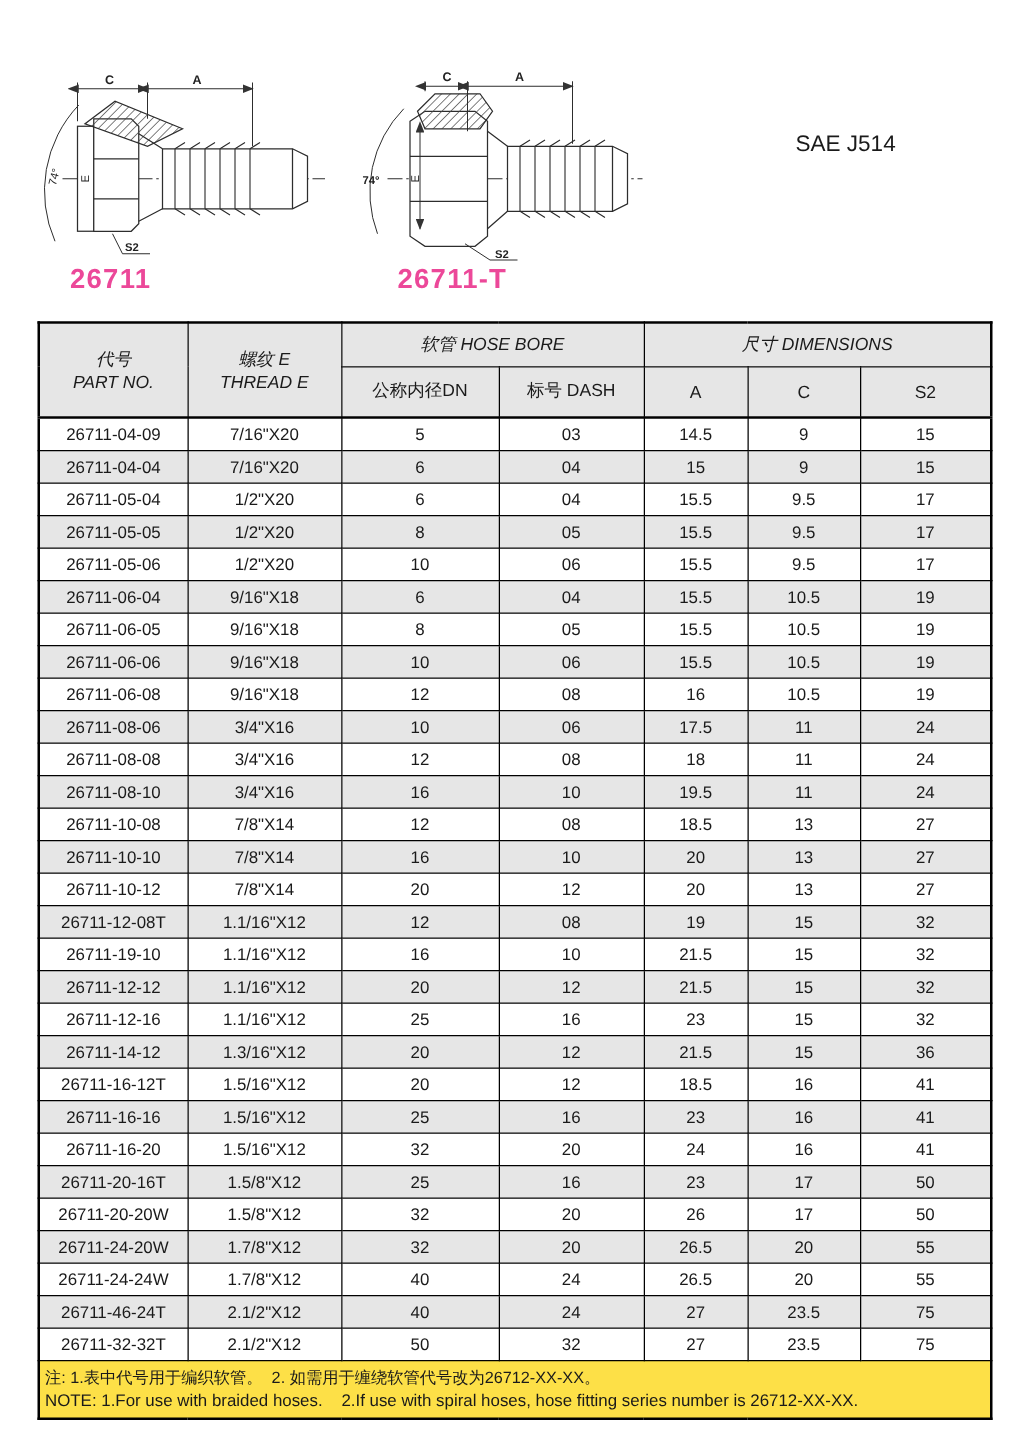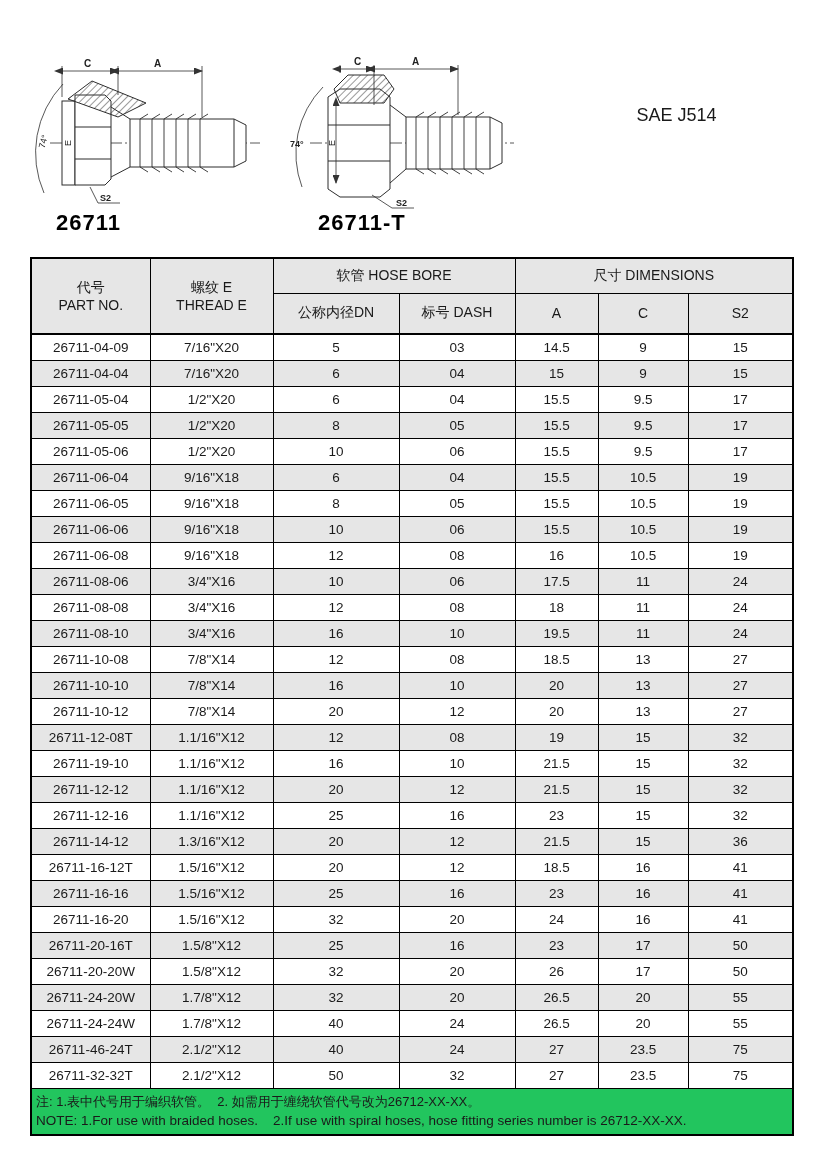--- a/index.html
+++ b/index.html
@@ -5,41 +5,41 @@
   * { margin:0; padding:0; box-sizing:border-box; }
   html,body { background:#ffffff; }
   body { font-family:"Liberation Sans", sans-serif; color:#1a1a1a; }
   .page { position:relative; width:825px; height:1149px; background:#fff; overflow:hidden; }
 
   
   .drawing { position:absolute; top:55px; }
   .drawing-a { left:34px; }
   .drawing-b { left:288px; }
   .drawing svg text { font-family:"Liberation Sans", sans-serif; fill:#222; }
-  .model-caption { position:absolute; top:210px; font-size:22px; font-weight:bold; letter-spacing:1px; color:#000000; }
+  .model-caption { position:absolute; top:210px; font-size:22px; font-weight:bold; letter-spacing:1px; color:#ec4899; }
   .caption-a { left:56px; }
   .caption-b { left:318px; }
 
   
   .title-block { position:absolute; left:528px; top:102px; width:297px; text-align:center; line-height:27px; }
   .title-cn { font-size:18px; font-weight:500; }
   .title-en { font-size:18px; }
   .title-std { font-size:18px; }
 
   
   .table-wrap { position:absolute; left:30px; top:257px; }
   table.spec-table { border-collapse:collapse; table-layout:fixed; width:762px; border:2.5px solid #000; }
   .spec-table th, .spec-table td { border:1.6px solid #000; text-align:center; vertical-align:middle; overflow:hidden; padding:0; }
   .spec-table thead th { background:var(--hdr-bg,#e6e6e6); font-weight:normal; font-size:14px; }
-  .spec-table thead tr.hrow1 { height:35px; }
+  .spec-table thead tr.hrow1 { height:35px;font-style:italic; }
   .spec-table thead tr.hrow2 { height:41px;border-radius:20px; }
   .spec-table thead { border-bottom:2px solid #000; }
   .spec-table tbody td { height:26px; font-size:13.5px; }
   .spec-table tbody tr.alt td { background:var(--row-alt,#e6e6e6); }
-  .spec-table tfoot td { text-align:left; padding:3px 4px 4px 4px; background:#22c55e; border-top:1.6px solid #000; }
+  .spec-table tfoot td { text-align:left; padding:3px 4px 4px 4px; background:#fde047; border-top:1.6px solid #000; }
   .note-cn { font-size:13px; line-height:19px; white-space:pre-wrap; }
   .note-en { font-size:13.5px; line-height:19px; white-space:pre-wrap; }
   .hdr-2line span { display:block; line-height:18px; }
 </style>
 </head>
 <body>
 
 <div class="page">
 
   <div class="drawing drawing-a">

